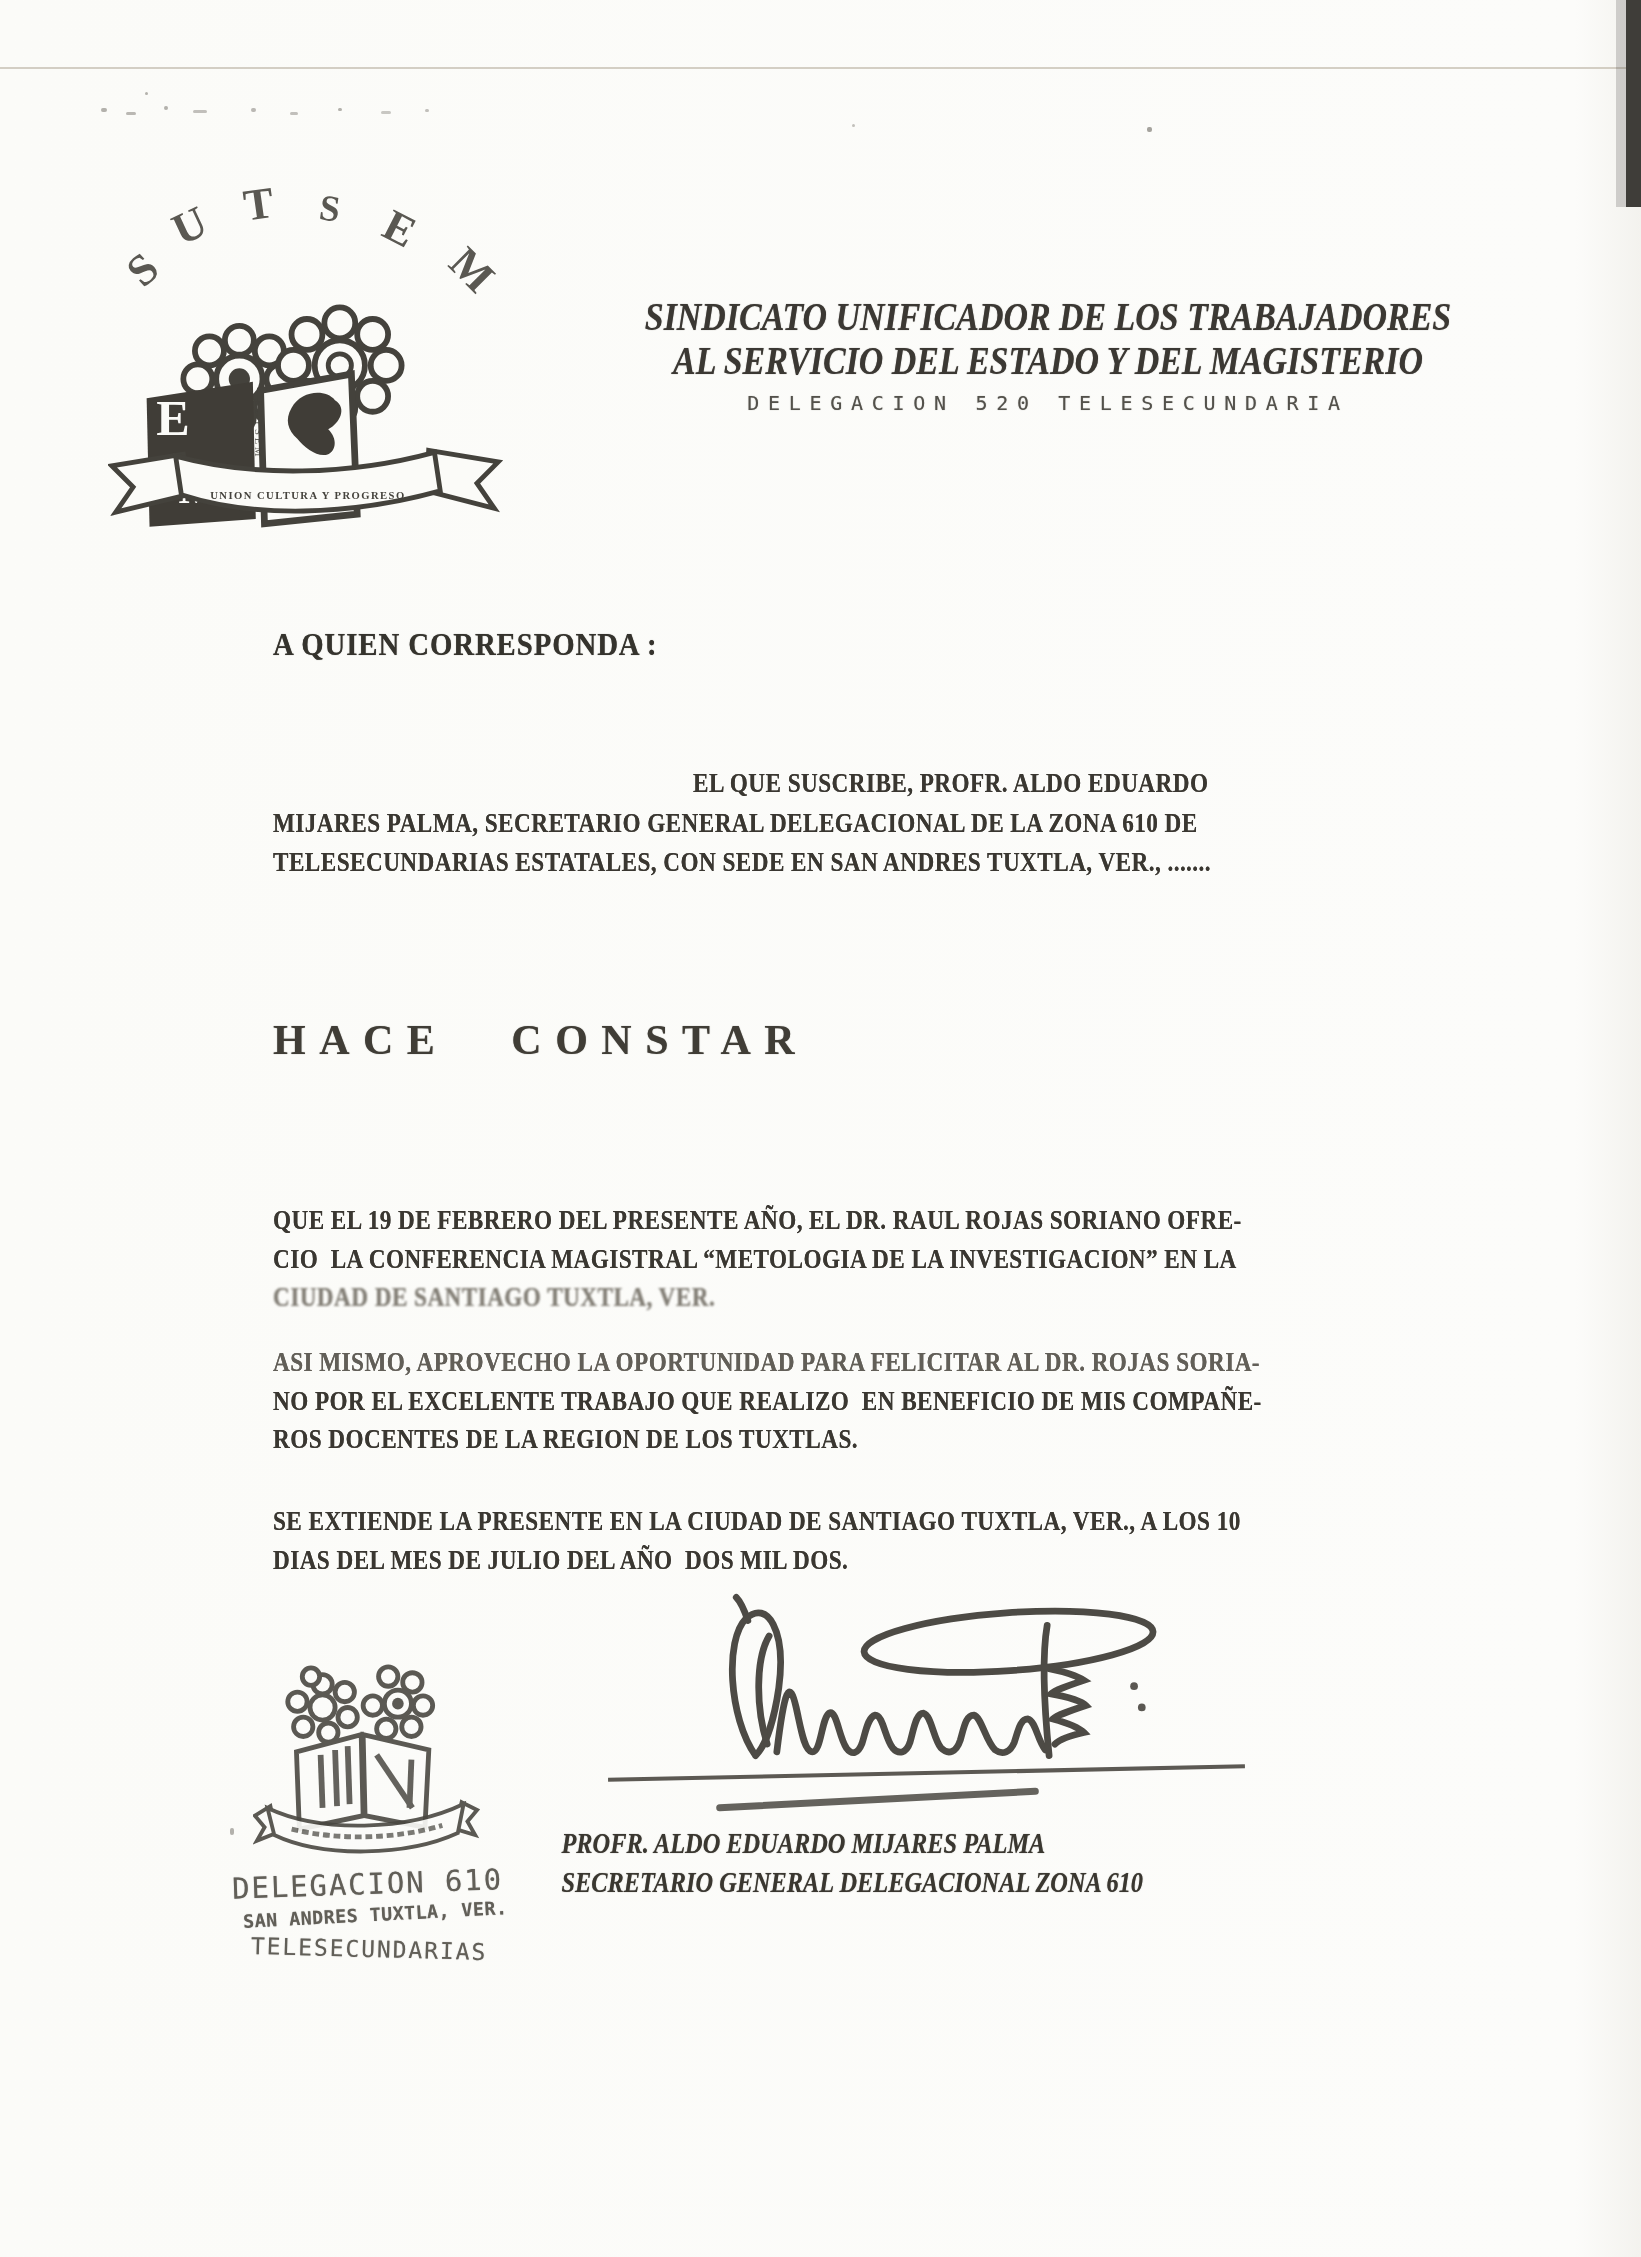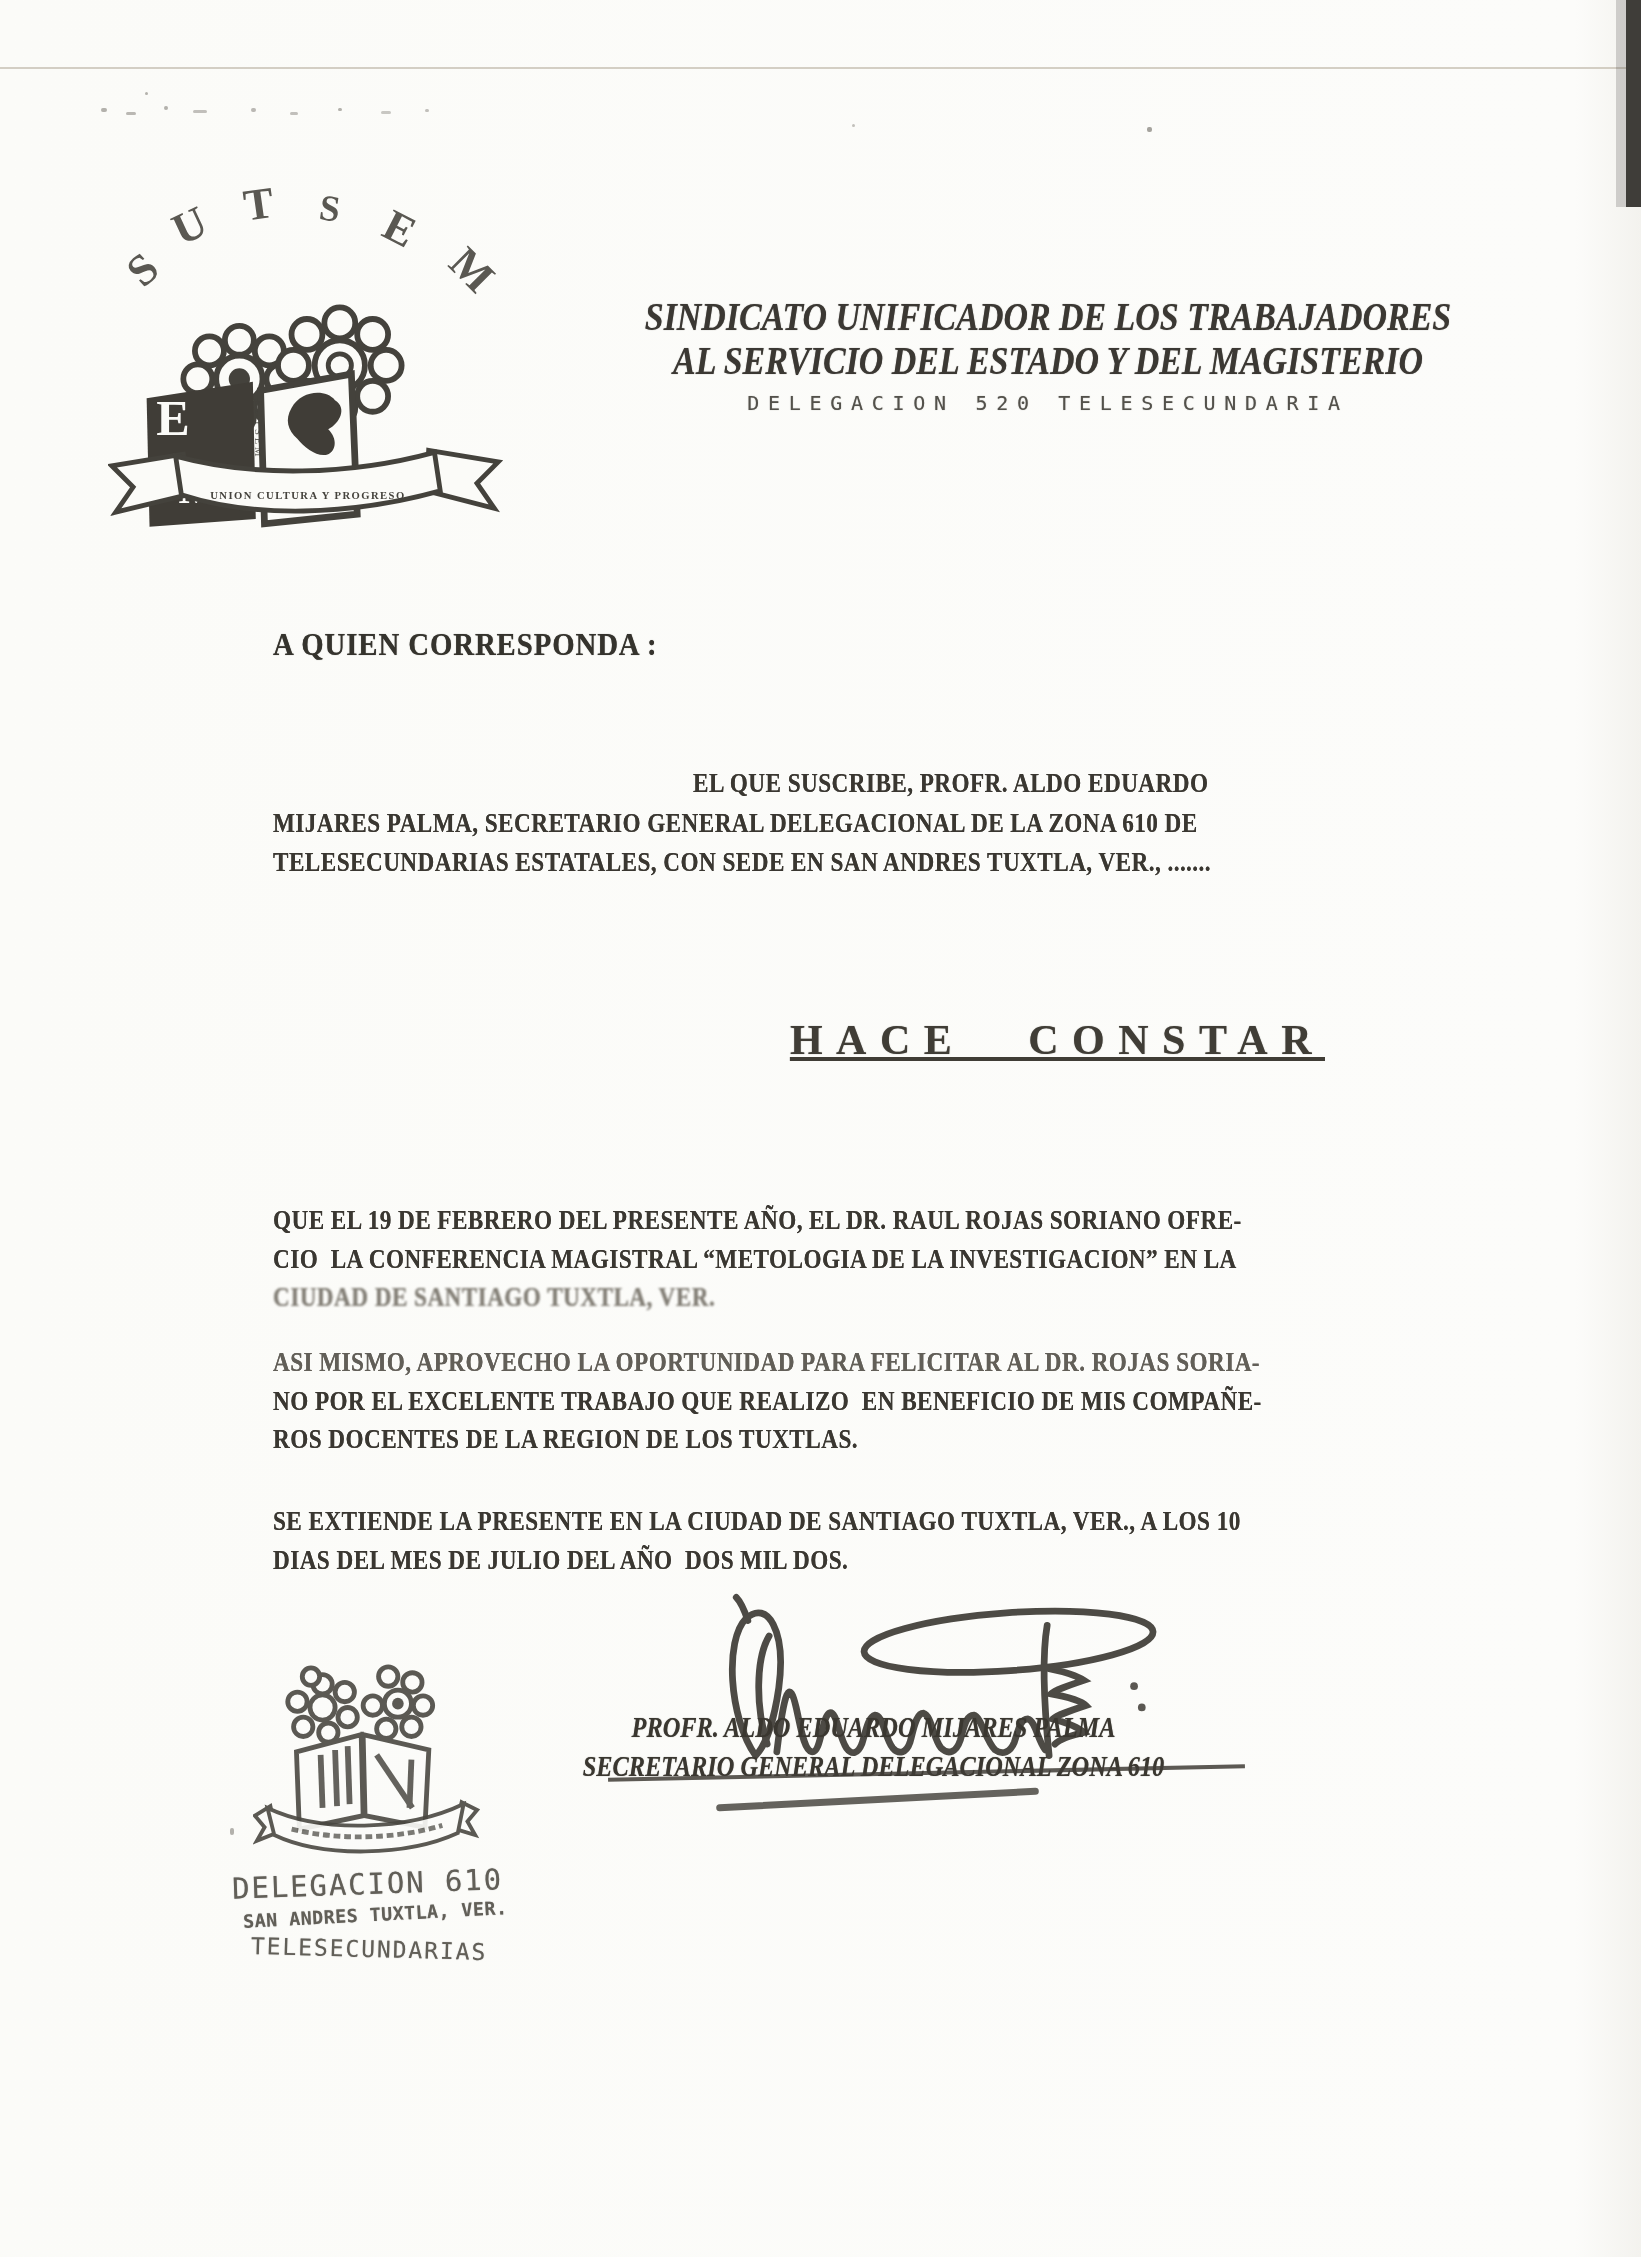--- a/index.html
+++ b/index.html
@@ -24,27 +24,27 @@
          transform:scaleX(.87);transform-origin:50% 50%;text-shadow:0 0 1px rgba(59,56,51,.65);}
   .hsub{margin-top:7.7px;font:400 20px "DejaVu Sans Mono",monospace;letter-spacing:8.7px;
         color:#53514b;white-space:nowrap;text-shadow:0 0 1px rgba(83,81,75,.5);}
   
   .bline{font:700 27px "Liberation Serif",serif;letter-spacing:0.5px;white-space:pre;
          transform:scaleX(.86);transform-origin:0 50%;
          text-shadow:0 0 0.7px rgba(58,55,49,.8);}
   .salut{font:700 32px "Liberation Serif",serif;letter-spacing:1px;white-space:pre;
          transform:scaleX(.9);transform-origin:0 50%;color:#35332d;
          text-shadow:0 0 0.8px rgba(53,51,45,.8);}
-  .hace{left:273px;top:1016px;width:1052px;text-align:right;
+  .hace{left:273px;top:1016px;width:1052px;text-align:left;
         font:700 42px "Liberation Serif",serif;letter-spacing:13.5px;word-spacing:39px;
-        color:#403d36;text-shadow:0 0 1px rgba(64,61,54,.6);white-space:nowrap;text-decoration:underline;}
+        color:#403d36;text-shadow:0 0 1px rgba(64,61,54,.6);white-space:nowrap;}
   .f1{color:#6e695f;filter:blur(1px);opacity:.85;}
   .f2{color:#56524b;filter:blur(0.6px);opacity:.92;}
   
-  .signame{left:502px;top:1708px;width:743px;text-align:center;color:#3a3730;}
+  .signame{left:502px;top:1824px;width:743px;text-align:left;color:#3a3730;}
   .signame .l{font:italic 700 29px "Liberation Serif",serif;line-height:39px;white-space:nowrap;
               transform:scaleX(.84);transform-origin:50% 50%;
               text-shadow:0 0 1px rgba(58,55,48,.7);}
   .strikeA{left:608px;top:1771px;width:637px;height:3.9px;background:#3f3c36;opacity:.85;
            transform:rotate(-1.2deg);}
   .strikeB{left:716px;top:1796px;width:323px;height:6.8px;background:#3f3c36;opacity:.8;
            border-radius:3.9px;transform:rotate(-3deg);}
   
   .stampline{font-family:"DejaVu Sans Mono",monospace;color:#55524b;white-space:pre;
              text-shadow:0 0 1px rgba(85,82,75,.6);opacity:.92;}

